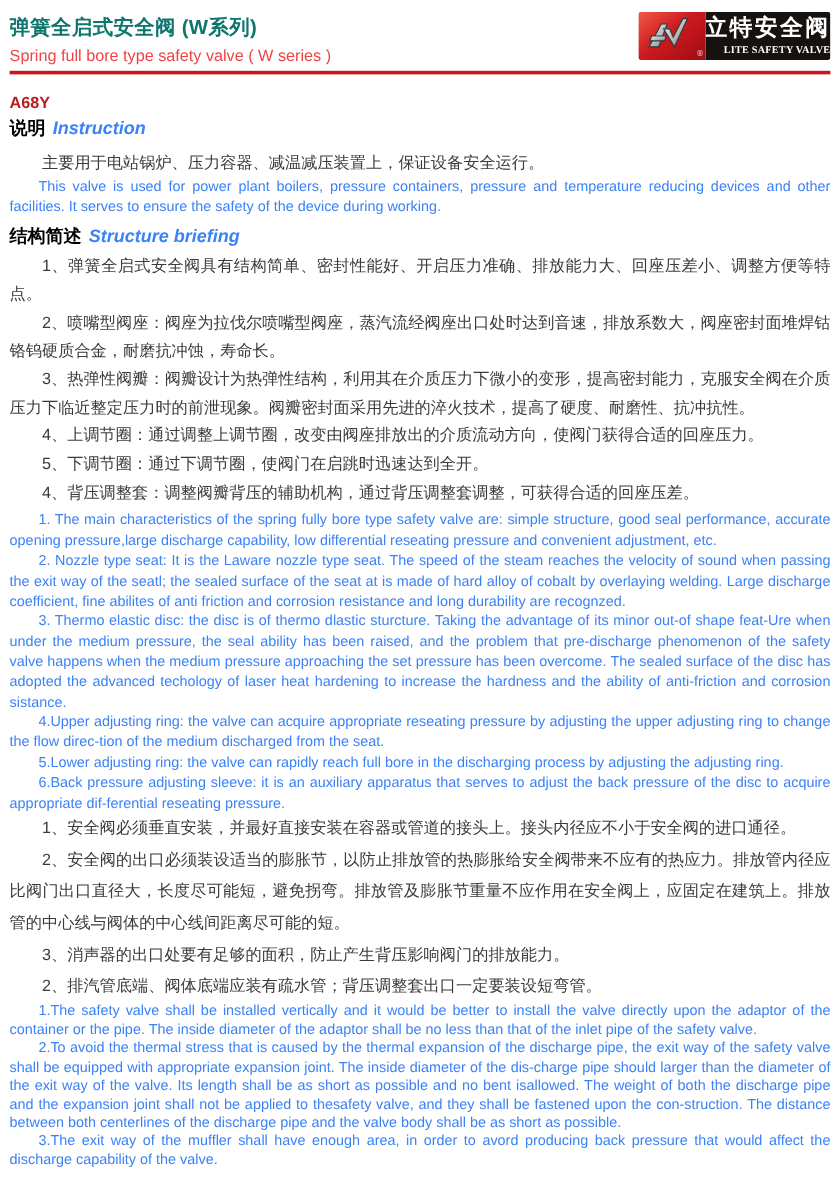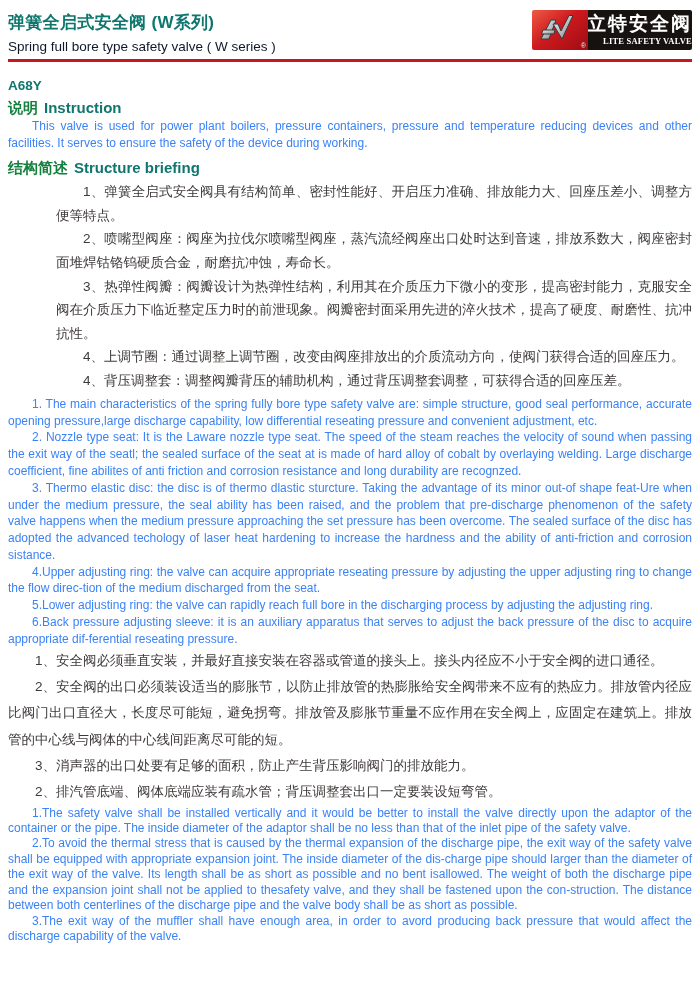--- a/index.html
+++ b/index.html
@@ -2,43 +2,43 @@
 <html><head>
 <meta charset="utf-8">
 <style>
   html,body{margin:0;padding:0;width:700px;height:996px;overflow:hidden;background:#fff;}
   body{font-family:"Liberation Sans","DejaVu Sans",sans-serif;color:#3e3a39;}
   .page{padding:8px 8px 0 8px;}
 
   
   .header{display:flex;justify-content:space-between;align-items:flex-start;height:46px;}
   .title-zh{font-size:17px;font-weight:bold;color:#0f766e;margin:3px 0 5px 0;letter-spacing:.3px;}
-  .title-en{font-size:13.5px;color:#0f172a;}
+  .title-en{font-size:13.5px;color:#ef4444;}
   .logo{display:flex;height:40px;margin-top:2px;border-radius:2px;overflow:hidden;}
   .logo-red{width:56px;position:relative;background:linear-gradient(140deg,#ef5a45 0%,#cd1a1f 45%,#9e0c12 100%);display:flex;align-items:center;justify-content:center;}
   .reg{position:absolute;right:2px;bottom:1px;color:#e9e9e9;font-size:7px;line-height:1;}
   .logo-black{width:104px;background:#16120f;color:#fff;display:flex;flex-direction:column;align-items:flex-end;justify-content:center;}
   .brand-zh{font-size:19px;font-weight:bold;letter-spacing:2px;line-height:1;white-space:nowrap;}
   .brand-en{font-family:"Liberation Serif","DejaVu Serif",serif;font-size:8.5px;font-weight:bold;margin-top:3px;letter-spacing:.2px;white-space:nowrap;}
   .rule{height:3px;background:#c9151e;margin-top:5px;}
 
-  .model{color:#0f766e;font-size:13.5px;font-weight:bold;margin-top:16px;}
+  .model{color:#b91c1c;font-size:13.5px;font-weight:bold;margin-top:16px;}
 
   .sec-head{margin-top:6px;font-size:15px;font-weight:bold;line-height:1.25;}
-  .sec-head .zh{color:#15803d;margin-top:24px;}
-  .sec-head .en{color:#0f766e;margin-left:6px;}
+  .sec-head .zh{color:#000000;margin-top:24px;}
+  .sec-head .en{color:#3b82f6;margin-left:6px;font-style:italic;}
   .sec-head.gap1{margin-top:8px;}
   .sec-head.gap2{margin-top:9px;}
 
   .cn{font-size:13.5px;line-height:1.75;text-align:justify;text-indent:2em;margin:0;color:#3e3a39;}
   .cn-lead{margin-top:6px;}
   .cn-wide{line-height:1.95;}
   .en-p{font-size:12px;line-height:1.4;text-align:justify;text-indent:2em;margin:0;color:#3b82f6;}
   .en-tight .en-p{line-height:1.29;}
-  .cn-list{margin-top:2px;margin-left:48px;}
+  .cn-list{margin-top:2px;}
   .en-list{margin-top:3px;}
 </style>
 </head>
 <body>
 
 <div class="page">
 
   <div class="header">
     <div>
       <div class="title-zh">弹簧全启式安全阀 (W系列)</div>
@@ -67,30 +67,32 @@
     </div>
   </div>
 
   <div class="rule"></div>
 
   <div class="model">A68Y</div>
 
   <div class="sec-head">
     <span class="zh">说明</span><span class="en">Instruction</span>
   </div>
+  <p class="cn cn-lead">主要用于电站锅炉、压力容器、减温减压装置上，保证设备安全运行。</p>
   <p class="en-p">This valve is used for power plant boilers, pressure containers, pressure and temperature reducing devices and other facilities. It serves to ensure the safety of the device during working.</p>
 
   <div class="sec-head gap1">
     <span class="zh">结构简述</span><span class="en">Structure briefing</span>
   </div>
   <div class="cn-list">
     <p class="cn">1、弹簧全启式安全阀具有结构简单、密封性能好、开启压力准确、排放能力大、回座压差小、调整方便等特点。</p>
     <p class="cn">2、喷嘴型阀座：阀座为拉伐尔喷嘴型阀座，蒸汽流经阀座出口处时达到音速，排放系数大，阀座密封面堆焊钴铬钨硬质合金，耐磨抗冲蚀，寿命长。</p>
     <p class="cn">3、热弹性阀瓣：阀瓣设计为热弹性结构，利用其在介质压力下微小的变形，提高密封能力，克服安全阀在介质压力下临近整定压力时的前泄现象。阀瓣密封面采用先进的淬火技术，提高了硬度、耐磨性、抗冲抗性。</p>
     <p class="cn">4、上调节圈：通过调整上调节圈，改变由阀座排放出的介质流动方向，使阀门获得合适的回座压力。</p>
+    <p class="cn">5、下调节圈：通过下调节圈，使阀门在启跳时迅速达到全开。</p>
     <p class="cn">4、背压调整套：调整阀瓣背压的辅助机构，通过背压调整套调整，可获得合适的回座压差。</p>
   </div>
   <div class="en-list">
     <p class="en-p">1. The main characteristics of the spring fully bore type safety valve are: simple structure, good seal performance, accurate opening pressure,large discharge capability, low differential reseating pressure and convenient adjustment, etc.</p>
     <p class="en-p">2. Nozzle type seat: It is the Laware nozzle type seat. The speed of the steam reaches the velocity of sound when passing the exit way of the seatl; the sealed surface of the seat at is made of hard alloy of cobalt by overlaying welding. Large discharge coefficient, fine abilites of anti friction and corrosion resistance and long durability are recognzed.</p>
     <p class="en-p">3. Thermo elastic disc: the disc is of thermo dlastic sturcture. Taking the advantage of its minor out-of shape feat-Ure when under the medium pressure, the seal ability has been raised, and the problem that pre-discharge phenomenon of the safety valve happens when the medium pressure approaching the set pressure has been overcome. The sealed surface of the disc has adopted the advanced techology of laser heat hardening to increase the hardness and the ability of anti-friction and corrosion sistance.</p>
     <p class="en-p">4.Upper adjusting ring: the valve can acquire appropriate reseating pressure by adjusting the upper adjusting ring to change the flow direc-tion of the medium discharged from the seat.</p>
     <p class="en-p">5.Lower adjusting ring: the valve can rapidly reach full bore in the discharging process by adjusting the adjusting ring.</p>
     <p class="en-p">6.Back pressure adjusting sleeve: it is an auxiliary apparatus that serves to adjust the back pressure of the disc to acquire appropriate dif-ferential reseating pressure.</p>
   </div>

